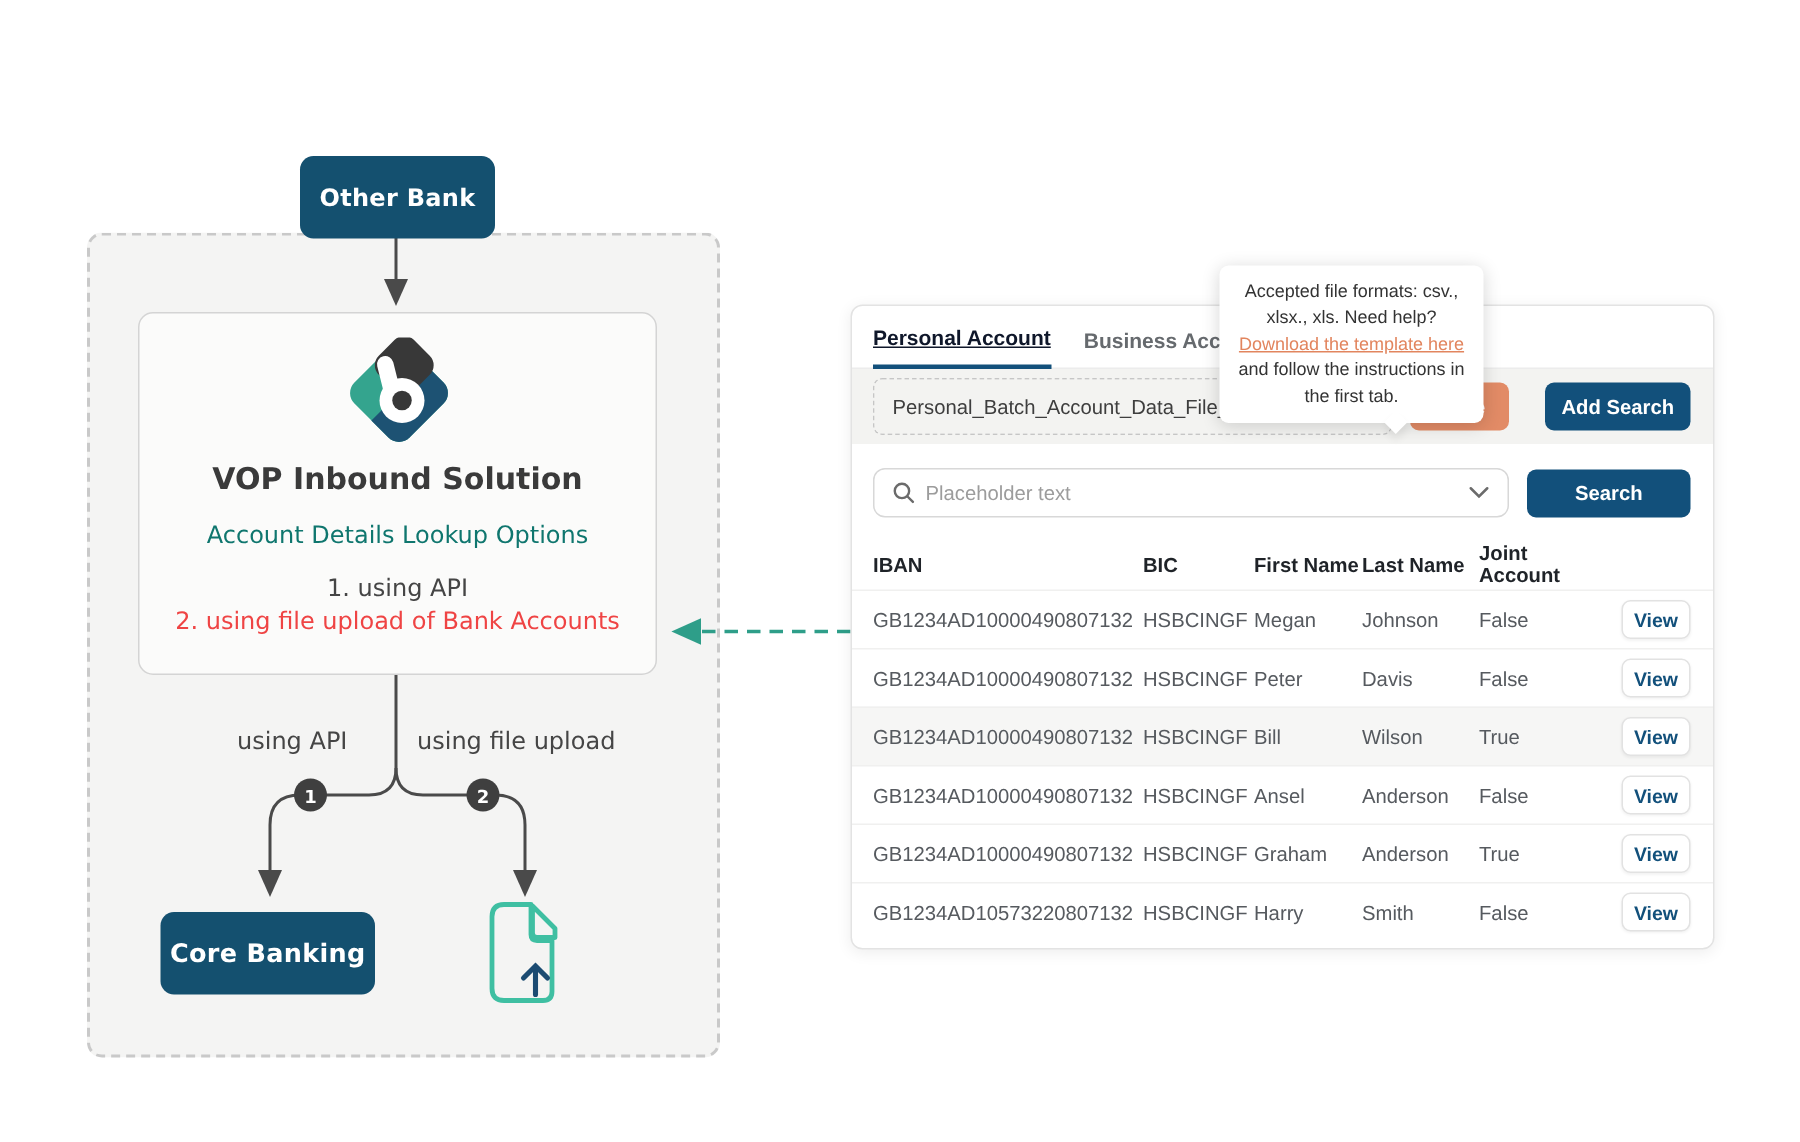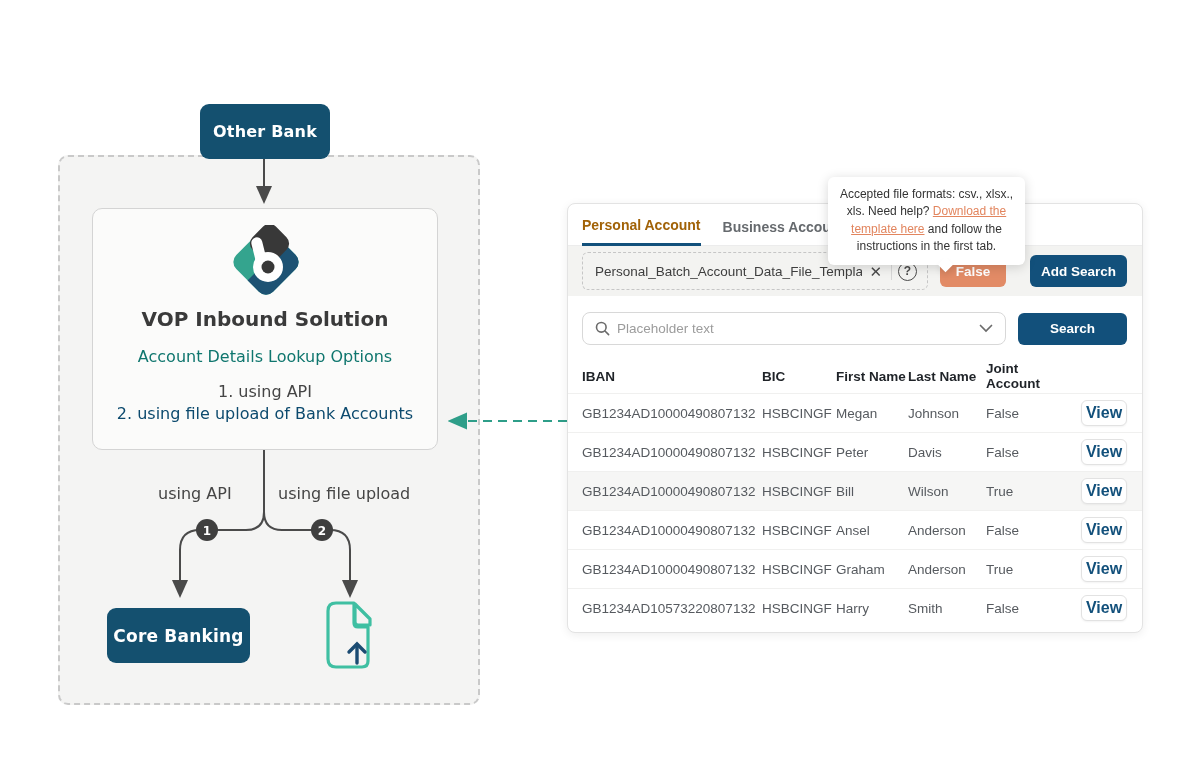--- a/index.html
+++ b/index.html
@@ -17,35 +17,35 @@
   #core-banking { left:107px; top:608px; width:143px; height:55px; font-size:17px; }
   #dashed-zone { left:58px; top:155px; width:422px; height:550px; background:#f4f4f3;
     border:2px dashed #c9c9c9; border-radius:10px; z-index:1; }
   #solution-panel { left:92px; top:208px; width:346px; height:242px; background:#fbfbfa;
     border:1px solid #d4d4d4; border-radius:10px; z-index:3; text-align:center;
     font-family:"DejaVu Sans", sans-serif; color:#3d3d3d; }
   #solution-logo { left:136px; top:16px; width:74px; height:74px; }
   .sol-title { margin-top:98px; font-size:20px; font-weight:700; color:#3a3a3a; }
   .sol-sub { margin-top:16px; font-size:16px; font-weight:500; color:#0f766e; }
   .sol-opt1 { margin-top:16px; font-size:16px; color:#454545; }
-  .sol-opt2 { margin-top:3px; font-size:16px; color:#0c4a6e; }
+  .sol-opt2 { margin-top:3px; font-size:16px; color:#ef4444; }
   .branch-label { z-index:3; font-family:"DejaVu Sans", sans-serif; font-size:16px;
     font-weight:500; color:#454545; text-align:left; }
   #branch-label-1 { left:158px; top:484px; width:100px; }
   #branch-label-2 { left:278px; top:484px; width:145px; }
   #file-upload-icon { left:324px; top:599px; width:54px; height:72px; z-index:3; }
 
   
   #account-card { left:567px; top:203px; width:576px; height:430px; background:#fff;
     border:1px solid #e3e3e3; border-radius:8px; box-shadow:0 2px 10px rgba(0,0,0,.07);
     z-index:3; }
   #tab-bar { display:flex; gap:22px; padding:0 14px; height:42px; align-items:flex-end;
     border-bottom:1px solid #ececec; }
   .tab { font-size:14px; font-weight:700; padding-bottom:10px; cursor:pointer; }
-  .tab.active { color:#a16207; border-bottom:3px solid #12507B; margin-bottom:-1px; }
+  .tab.active { color:#0f172a; border-bottom:3px solid #12507B; margin-bottom:-1px;text-decoration:underline; }
   .tab.inactive { color:#666a6e; font-weight:600; }
   #upload-strip { height:50px; background:#f3f3f1; display:flex; align-items:center;
     padding:0 15px 0 14px; }
   #file-chip { width:346px; height:38px; border:1.5px dashed #c6c6c6; border-radius:6px;
     display:flex; align-items:center; padding:0 10px 0 12px; }
   #file-name { flex:1; font-size:13.5px; color:#3e3e3e; white-space:nowrap; overflow:hidden; }
   #clear-file { font-size:15px; color:#4a4a4a; padding:0 7px; cursor:pointer; background:none; border:none; line-height:1; }
   .chip-divider { width:1px; height:18px; background:#d7d7d7; margin:0 6px 0 2px; }
   #help-icon { width:19px; height:19px; border:1.6px solid #4a4a4a; border-radius:50%;
     color:#4a4a4a; font-size:12px; font-weight:700; display:flex; align-items:center;
@@ -64,27 +64,27 @@
   
   #table-wrap { padding: 14px 0 0 0; }
   .trow { display:flex; align-items:center; padding:0 15px 0 14px; }
   .trow.head { height:34px; font-size:13.5px; font-weight:700; color:#1f2328; }
   .trow.body { height:39px; font-size:13.5px; color:#565a5f; border-top:1px solid #f0f0ef; }
   .trow.body.hl { background:#f6f6f5; }
   .c-iban { width:180px; } .c-bic { width:74px; } .c-first { width:72px; }
   .c-last { width:78px; } .c-joint { flex:1; }
   .c-action { width:60px; display:flex; justify-content:flex-end; }
   .view-btn { width:46px; height:26px; background:#fff; border:1px solid #e2e2e2;
-    border-radius:6px; color:#12507B; font-size:16px; font-weight:700; cursor:pointer;
+    border-radius:6px; color:#12507B; font-size:13px; font-weight:700; cursor:pointer;
     box-shadow:0 1px 2px rgba(0,0,0,.05); font-family:"Liberation Sans", sans-serif; }
 
   
-  #format-tooltip { left:813px; top:177px; width:197px; z-index:5; background:#fff;
+  #format-tooltip { left:813px; top:177px; width:176px; z-index:5; background:#fff;
     border-radius:6px; box-shadow:0 2px 12px rgba(0,0,0,.16); padding:9px 10px;
-    font-size:12px; line-height:1.45; color:#333; text-align:center;margin-left:15px; }
+    font-size:12px; line-height:1.45; color:#333; text-align:center; }
   #format-tooltip::after { content:""; position:absolute; bottom:-5px; left:112px;
     width:11px; height:11px; background:#fff; transform:rotate(45deg);
     box-shadow:3px 3px 6px rgba(0,0,0,.07); }
   #tooltip-link { color:#E2855E; text-decoration:underline; cursor:pointer; }
 </style>
 </head>
 <body>
 
 <div id="canvas">
 

